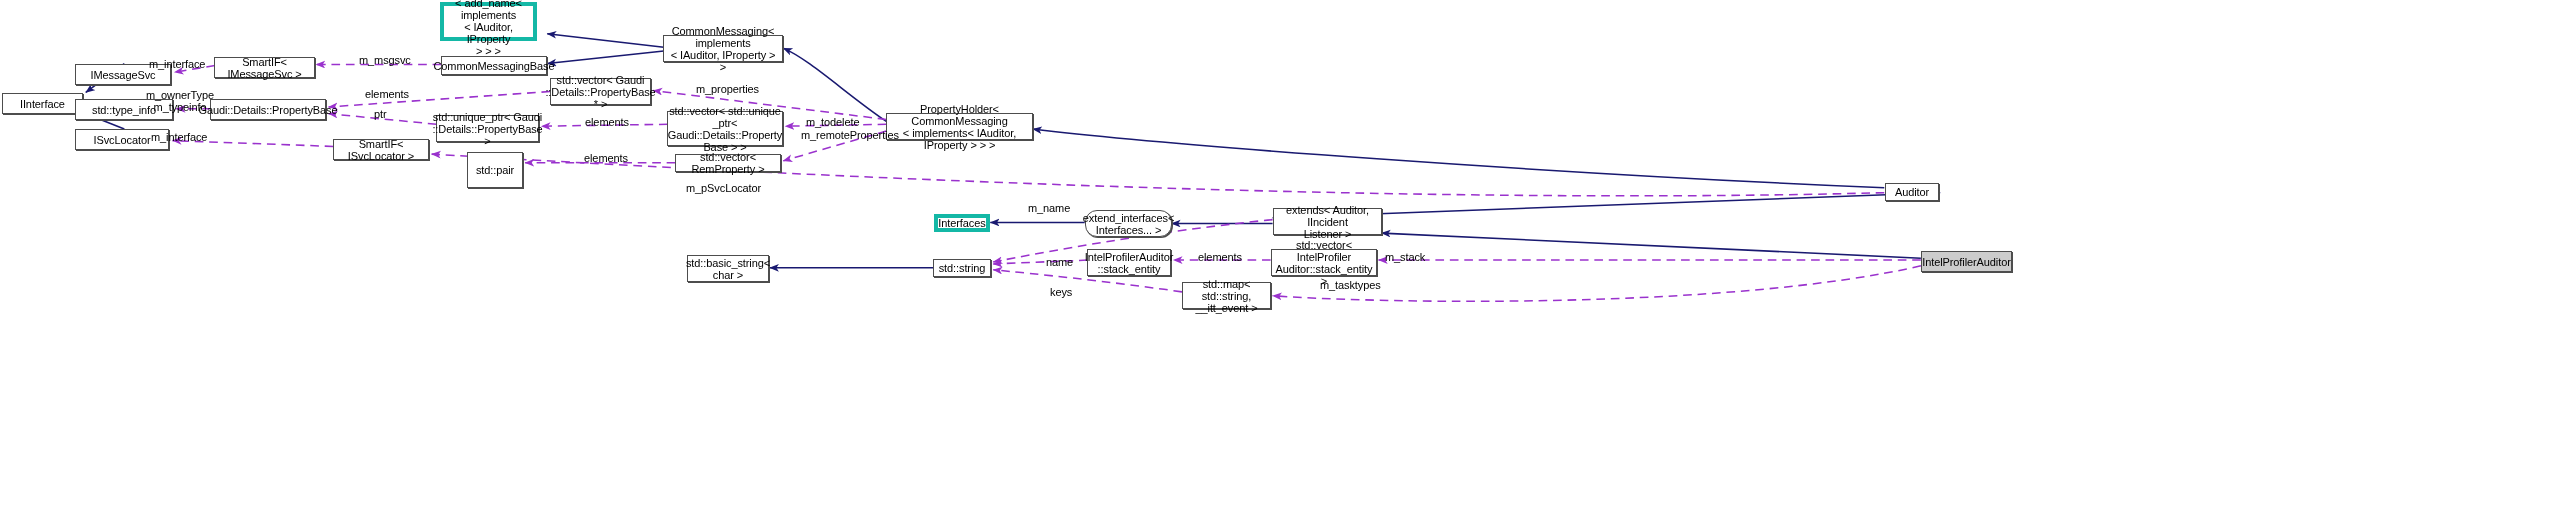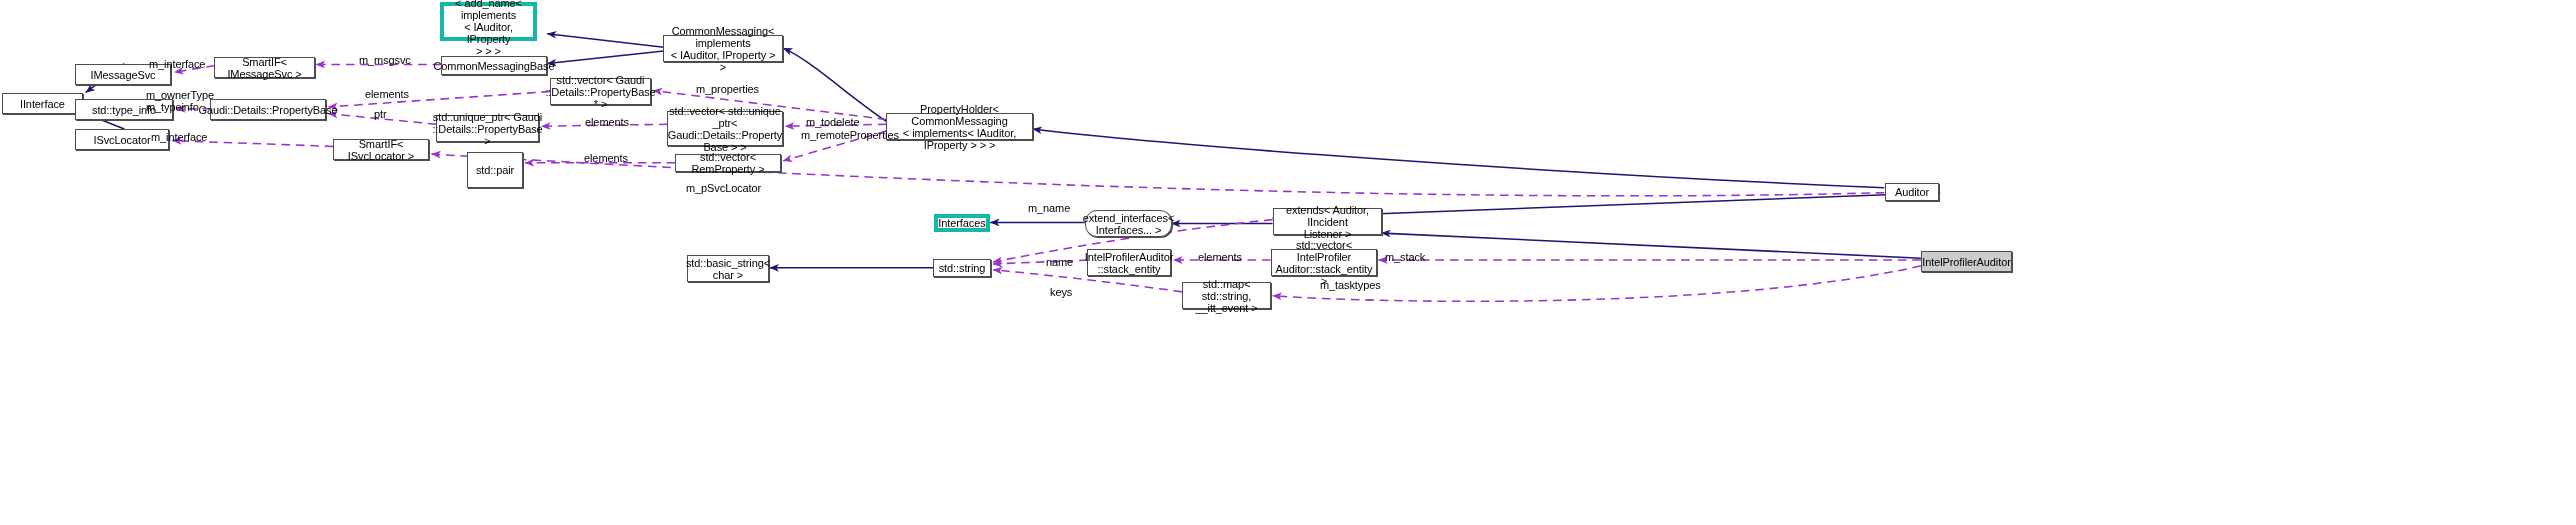--- a/index.html
+++ b/index.html
@@ -47,20 +47,21 @@
     background:#cccccc;
     border:1px solid #4d4d4d;
     box-shadow:1px 1px 0 0 #4d4d4d;
   }
   .edge-label{
     position:absolute;
     font-size:11px;
     line-height:12px;
     color:#000000;
     white-space:pre-line;
+    text-align:center;
     z-index:6;
     letter-spacing:-0.1px;
   }
 </style>
 </head>
 <body>
 
 <div id="canvas">
 
   <svg id="edges" viewBox="0 0 2672 545" xmlns="http://www.w3.org/2000/svg">

